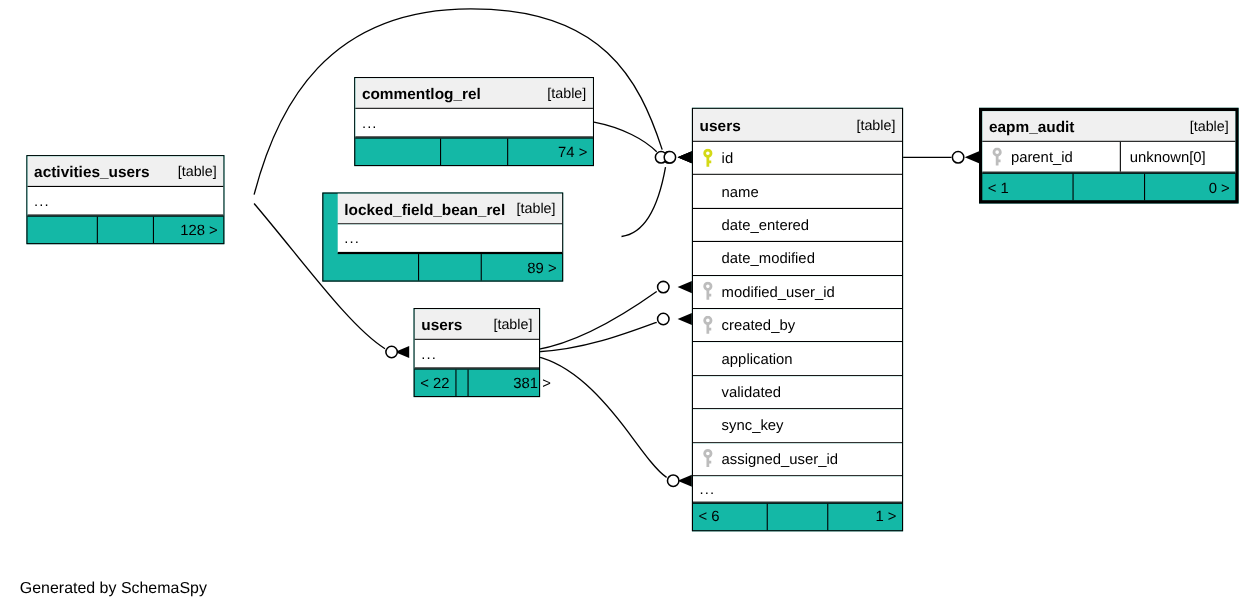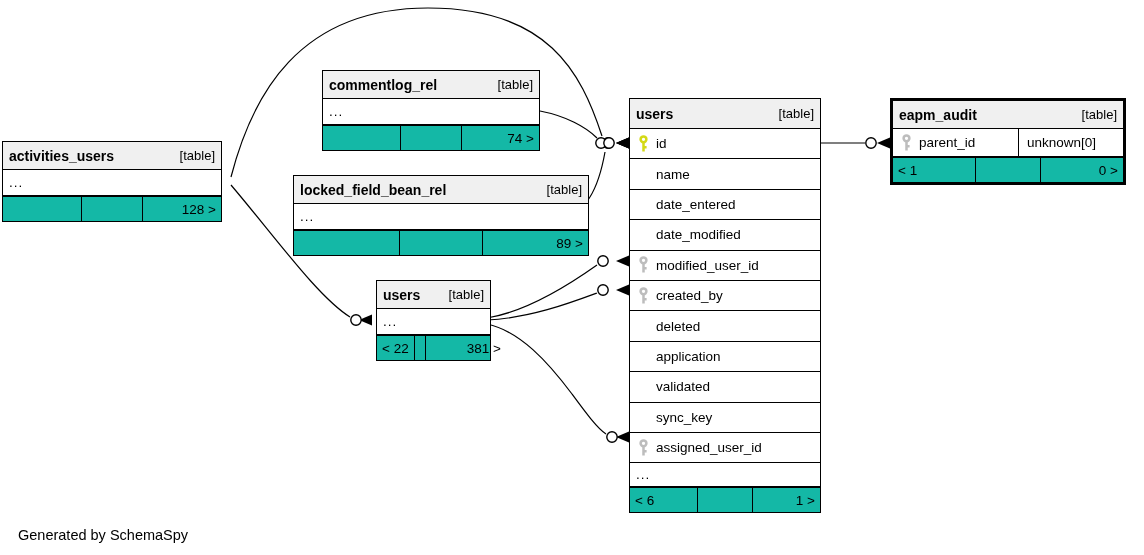--- a/index.html
+++ b/index.html
@@ -29,23 +29,23 @@
   .extracell{
     margin-left:auto;align-self:stretch;display:flex;align-items:center;
     border-left:1px solid #000;padding:0 8px;flex:0 0 88px;white-space:nowrap;
   }
   .tfoot{display:flex;align-items:stretch;height:24px;border-top:1px solid #000;font-size:13.5px;}
   .fcell{flex:1;display:flex;align-items:center;padding:0 5px;white-space:nowrap;}
   .fcell:nth-child(2){flex:.75;}
   .fcell + .fcell{border-left:1px solid #000;}
   .fcell:nth-child(3){justify-content:flex-end;}
 
-  .tb-activities_users{left:2px;top:141px;width:220px;}
+  .tb-activities_users{left:24px;top:141px;width:180px;}
   .tb-commentlog_rel{left:322px;top:70px;width:218px;}
-  .tb-locked_field_bean_rel{left:293px;top:175px;width:296px;}
+  .tb-locked_field_bean_rel{left:293px;top:175px;width:219px;padding-left:13px;}
   .tb-users{left:376px;top:280px;width:115px;}
   .tb-users .fcell:nth-child(1){flex:.95;}
   .tb-users .fcell:nth-child(2){flex:.3;}
   .tb-users .fcell:nth-child(3){flex:1.05;padding-right:3px;padding-left:41px;}
   .tb-eapm{left:629px;top:98px;width:192px;--rh:29.4px;}
   .tb-eapm .thead{height:29px;}
   .tb-eapm .trow.erow{height:23px;}
   .tb-eapm_audit{left:890px;top:98px;width:236px;border-width:3px;--rh:27px;}
 
   #credit{position:absolute;left:18px;top:527px;font-size:14.5px;z-index:2;}
@@ -184,24 +184,20 @@
         <span class="keybox">
           <svg width="11" height="18" viewBox="0 0 11 18">
             <circle cx="5.5" cy="4.3" r="2.9" fill="none" stroke="#bdbdbd" stroke-width="2.5"></circle>
             <path d="M5.5 7.2 V16.5 M5.5 12.2 H8.6" fill="none" stroke="#bdbdbd" stroke-width="2.5"></path>
           </svg>
         </span>
         <span class="collabel">created_by</span>
       </div>
       <div class="trow">
         <span class="keybox"></span>
-        <span class="collabel">deleted</span>
-      </div>
-      <div class="trow">
-        <span class="keybox"></span>
         <span class="collabel">application</span>
       </div>
       <div class="trow">
         <span class="keybox"></span>
         <span class="collabel">validated</span>
       </div>
       <div class="trow">
         <span class="keybox"></span>
         <span class="collabel">sync_key</span>
       </div>

